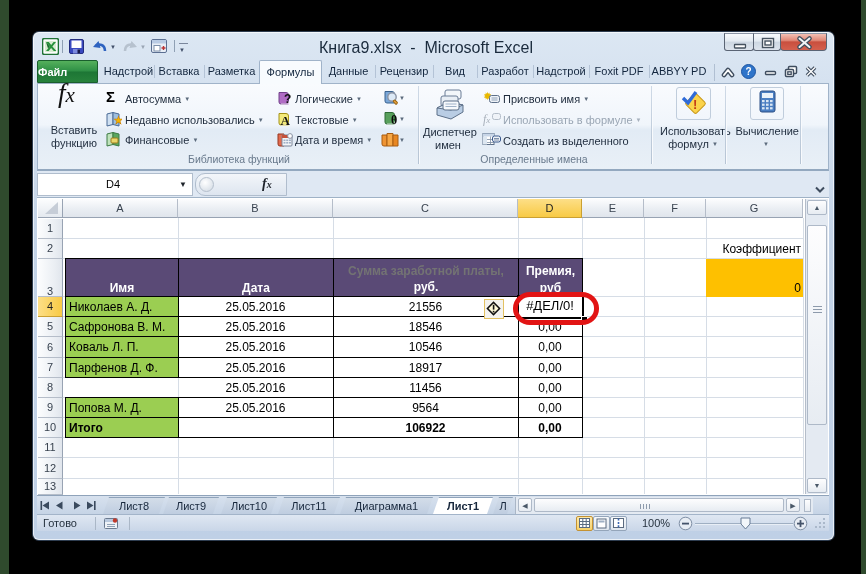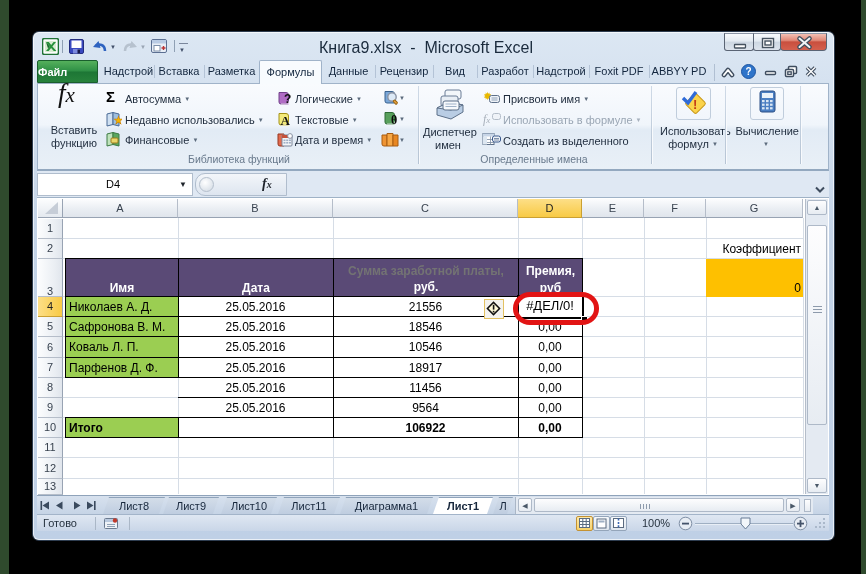--- a/index.html
+++ b/index.html
@@ -412,20 +412,21 @@
     <div class="cell ctr" style="left:142px;top:83px;width:154px;color:#fff;font-weight:bold">Дата</div>
     <div class="cell ctr" style="left:297px;top:66px;width:184px;color:#737373;font-weight:bold">Сумма заработной платы,</div>
     <div class="cell ctr" style="left:297px;top:82px;width:184px;color:#fff;font-weight:bold">руб.</div>
     <div class="cell ctr" style="left:482px;top:66px;width:63px;color:#fff;font-weight:bold">Премия,</div>
     <div class="cell ctr" style="left:482px;top:83px;width:63px;color:#fff;font-weight:bold">руб</div>
 
     <div class="cell" style="left:28px;top:98px;width:114px;height:21px;background:#9bce52;border:1px solid #000;line-height:20px;padding-left:3px">Николаев А. Д.</div>
     <div class="cell" style="left:28px;top:118px;width:114px;height:21px;background:#9bce52;border:1px solid #000;line-height:20px;padding-left:3px">Сафронова В. М.</div>
     <div class="cell" style="left:28px;top:138px;width:114px;height:22px;background:#9bce52;border:1px solid #000;line-height:21px;padding-left:3px">Коваль Л. П.</div>
     <div class="cell" style="left:28px;top:159px;width:114px;height:21px;background:#9bce52;border:1px solid #000;line-height:20px;padding-left:3px">Парфенов Д. Ф.</div>
+    <div class="cell" style="left:28px;top:199px;width:114px;height:21px;background:#9bce52;border:1px solid #000;line-height:20px;padding-left:3px">Попова М. Д.</div>
     <div class="cell" style="left:28px;top:219px;width:114px;height:21px;background:#9bce52;border:1px solid #000;line-height:20px;padding-left:3px;font-weight:bold">Итого</div>
 
     <div class="cell ctr" style="left:141px;top:98px;width:156px;height:21px;border:1px solid #000;border-left:none;line-height:20px">25.05.2016</div>
     <div class="cell ctr" style="left:141px;top:118px;width:156px;height:21px;border:1px solid #000;border-left:none;line-height:20px">25.05.2016</div>
     <div class="cell ctr" style="left:141px;top:138px;width:156px;height:22px;border:1px solid #000;border-left:none;line-height:21px">25.05.2016</div>
     <div class="cell ctr" style="left:141px;top:159px;width:156px;height:21px;border:1px solid #000;border-left:none;line-height:20px">25.05.2016</div>
     <div class="cell ctr" style="left:141px;top:179px;width:156px;height:21px;border:1px solid #000;border-left:none;line-height:20px">25.05.2016</div>
     <div class="cell ctr" style="left:141px;top:199px;width:156px;height:21px;border:1px solid #000;border-left:none;line-height:20px">25.05.2016</div>
     <div class="cell ctr" style="left:141px;top:219px;width:156px;height:21px;border:1px solid #000;border-left:none;line-height:20px"></div>
 

